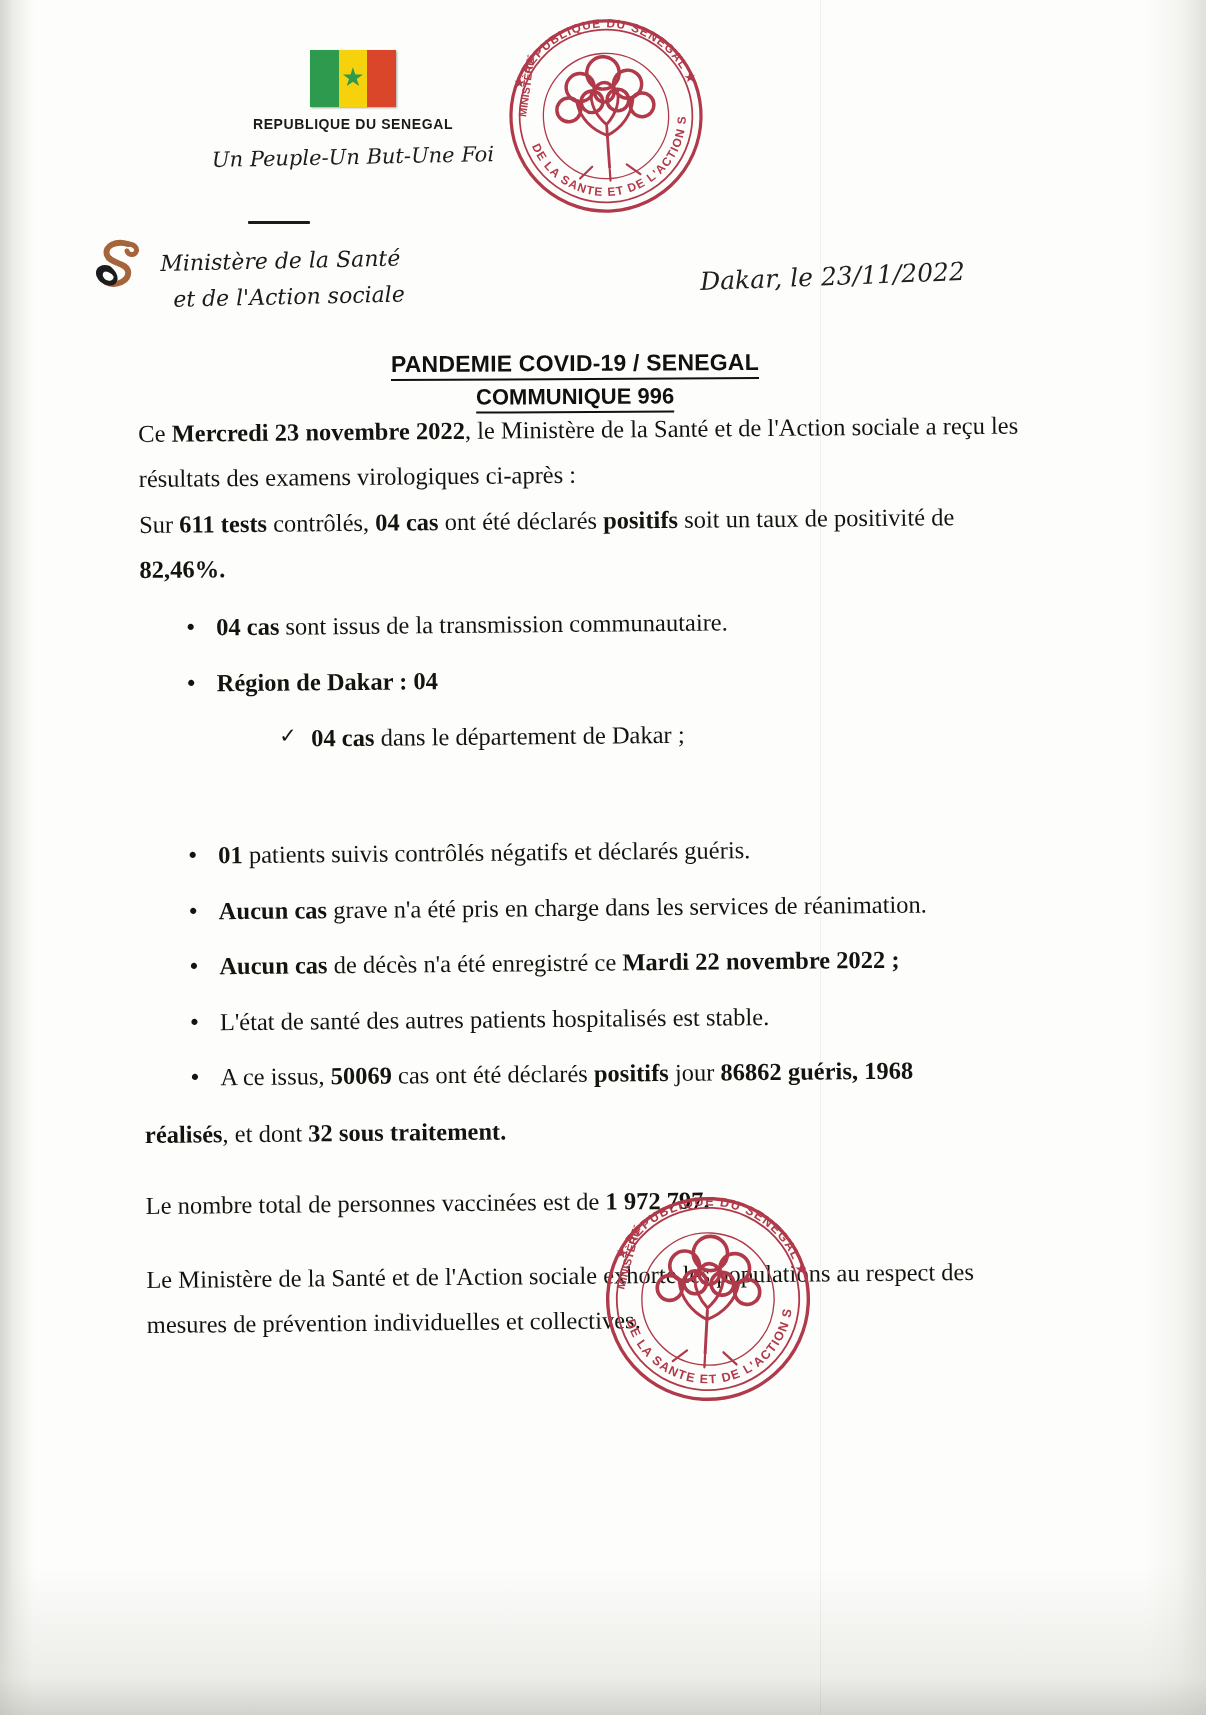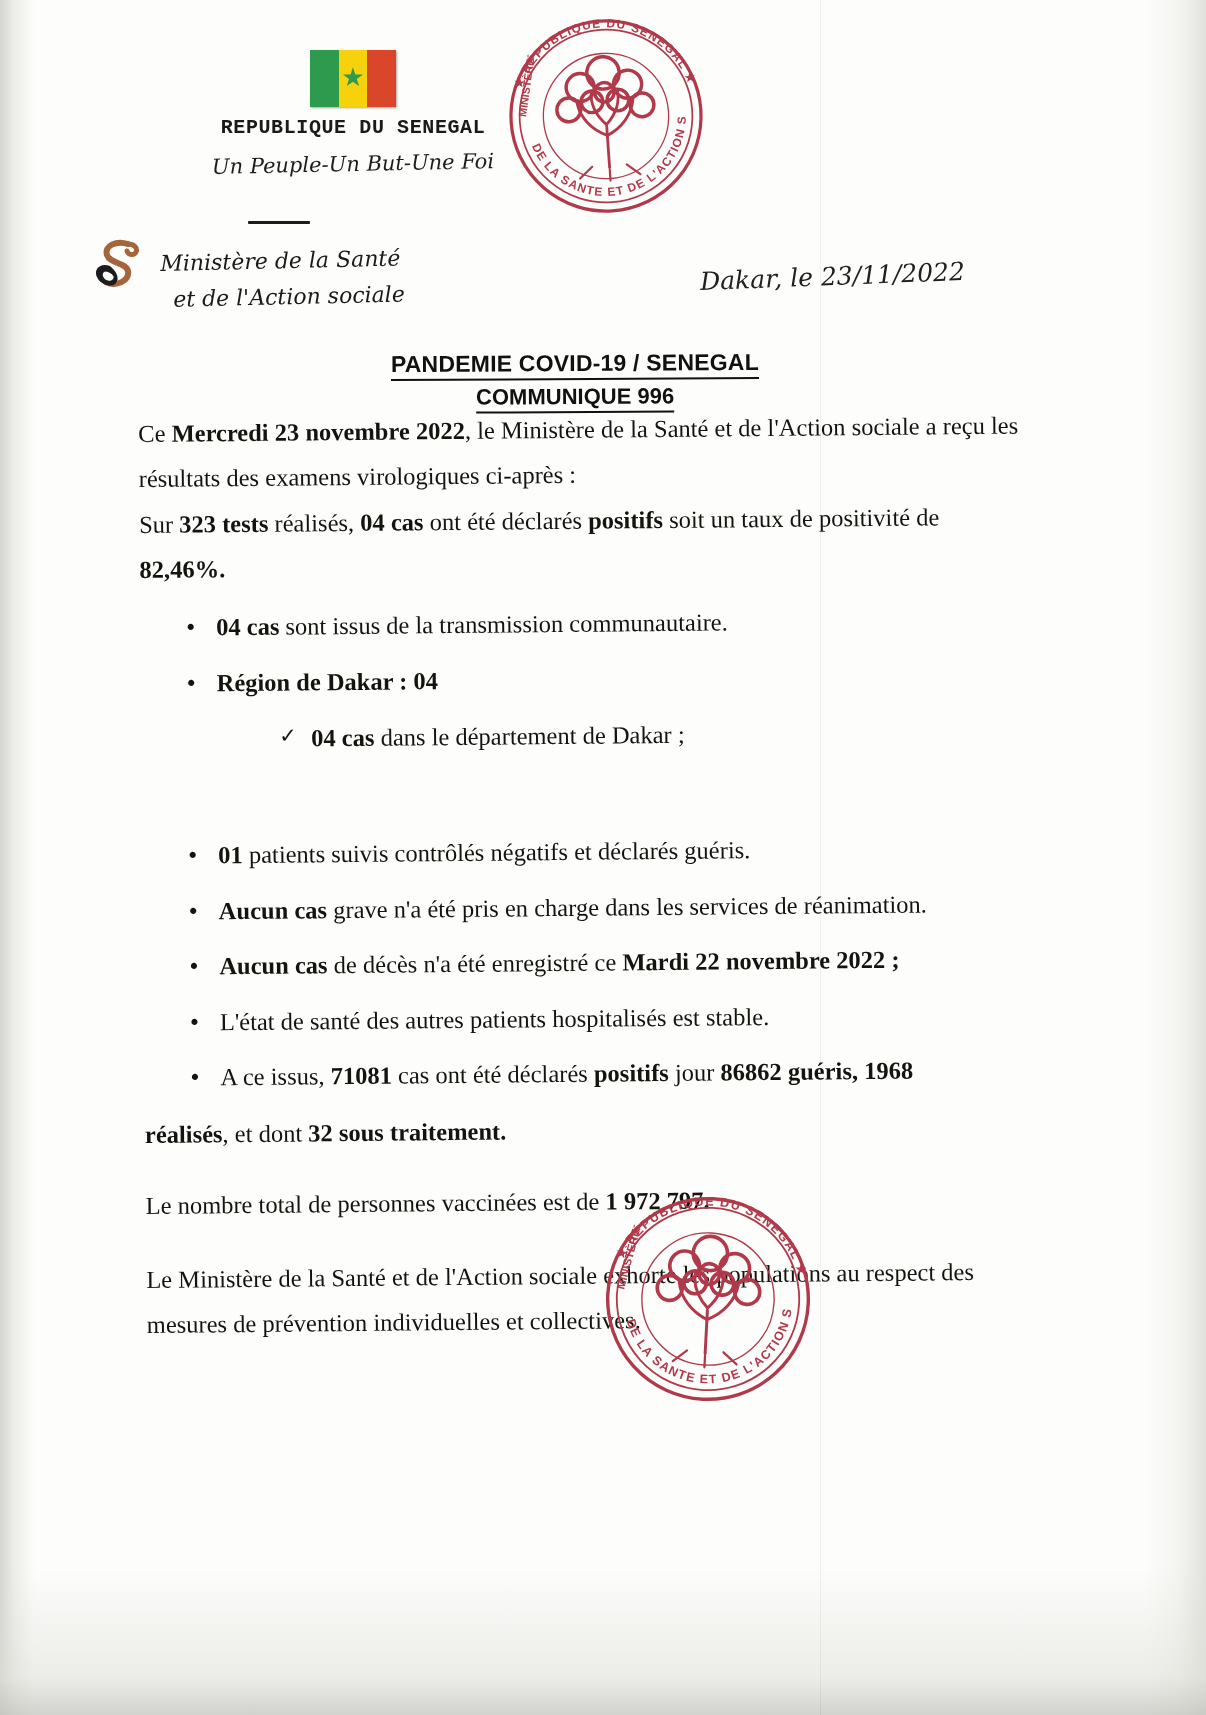--- a/index.html
+++ b/index.html
@@ -62,23 +62,23 @@
   .flag .star {
     position: absolute;
     left: 50%; top: 50%;
     transform: translate(-50%, -52%);
     color: #2e9a4e;
     font-size: 26px;
     line-height: 1;
   }
   .rep-name {
     margin-top: 9px;
-    font-family: Liberation Mono, monospace;
+    font-family: Liberation Sans, sans-serif;
     font-weight: bold;
-    font-size: 20px;
+    font-size: 14px;
     letter-spacing: .6px;
     color: #1a1a1a;
   }
   .devise {
     margin-top: 13px;
     font-family: "DejaVu Serif", "Liberation Serif", serif;
     font-style: italic;
     font-size: 21px;
     color: #1c1c1c;
     transform: rotate(-1.2deg);
@@ -295,21 +295,21 @@
     </div>
     <div>
       <span class="title-line2">COMMUNIQUE 996</span>
     </div>
   </div>
 
   <div class="body-wrap">
 
     <p class="para"><span>Ce </span><b>Mercredi 23 novembre 2022</b><span>, le Ministère de la Santé et de l'Action sociale a reçu les résultats des examens virologiques ci-après :</span></p>
 
-    <p class="para"><span>Sur </span><b>323 tests</b><span> réalisés, </span><b>04 cas</b><span> ont été déclarés </span><b>positifs</b><span> soit un taux de positivité de </span><b>82,46%.</b></p>
+    <p class="para"><span>Sur </span><b>611 tests</b><span> contrôlés, </span><b>04 cas</b><span> ont été déclarés </span><b>positifs</b><span> soit un taux de positivité de </span><b>82,46%.</b></p>
 
     <ul class="bullets">
       <li><b>04 cas</b><span> sont issus de la transmission communautaire.</span></li>
 
       <li><b>Région de Dakar : 04</b>
         <ul class="sub">
           <li><b>04 cas</b><span> dans le département de Dakar ;</span></li>
         </ul>
       </li>
     </ul>
@@ -318,21 +318,21 @@
 
     <ul class="bullets">
       <li><b>01</b><span> patients suivis contrôlés négatifs et déclarés guéris.</span></li>
 
       <li><b>Aucun cas</b><span> grave n'a été pris en charge dans les services de réanimation.</span></li>
 
       <li><b>Aucun cas</b><span> de décès n'a été enregistré ce </span><b>Mardi 22 novembre 2022 ;</b></li>
 
       <li><span>L'état de santé des autres patients hospitalisés est stable.</span></li>
 
-      <li><span>A ce issus, </span><b>71081</b><span> cas ont été déclarés </span><b>positifs</b><span> jour </span><b>86862 guéris, 1968</b>
+      <li><span>A ce issus, </span><b>50069</b><span> cas ont été déclarés </span><b>positifs</b><span> jour </span><b>86862 guéris, 1968</b>
       </li>
     </ul>
 
     <p class="para trailing-para"><b>réalisés</b><span>, et dont </span><b>32 sous traitement.</b></p>
 
     <p class="para vaccin-para"><span>Le nombre total de personnes vaccinées est de </span><b>1 972 797.</b></p>
 
     <p class="para exhort-para">Le Ministère de la Santé et de l'Action sociale exhorte les populations au respect des mesures de prévention individuelles et collectives.</p>
   </div>
 

